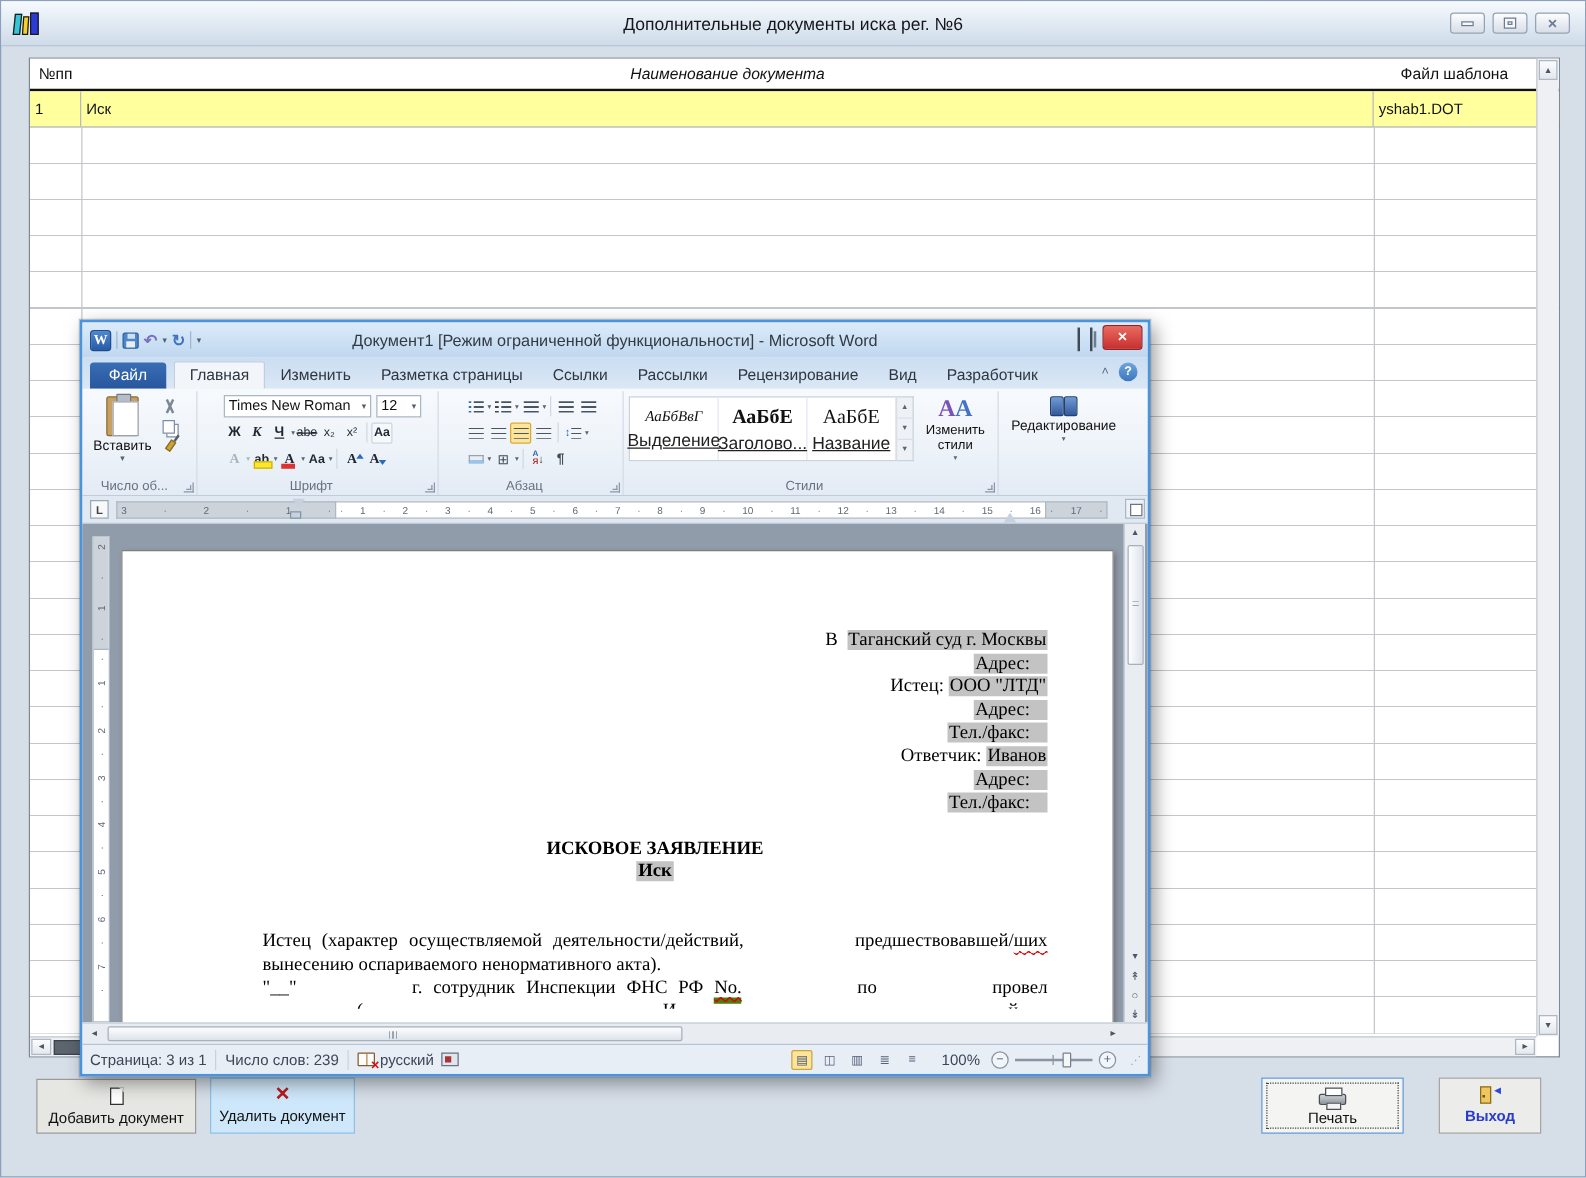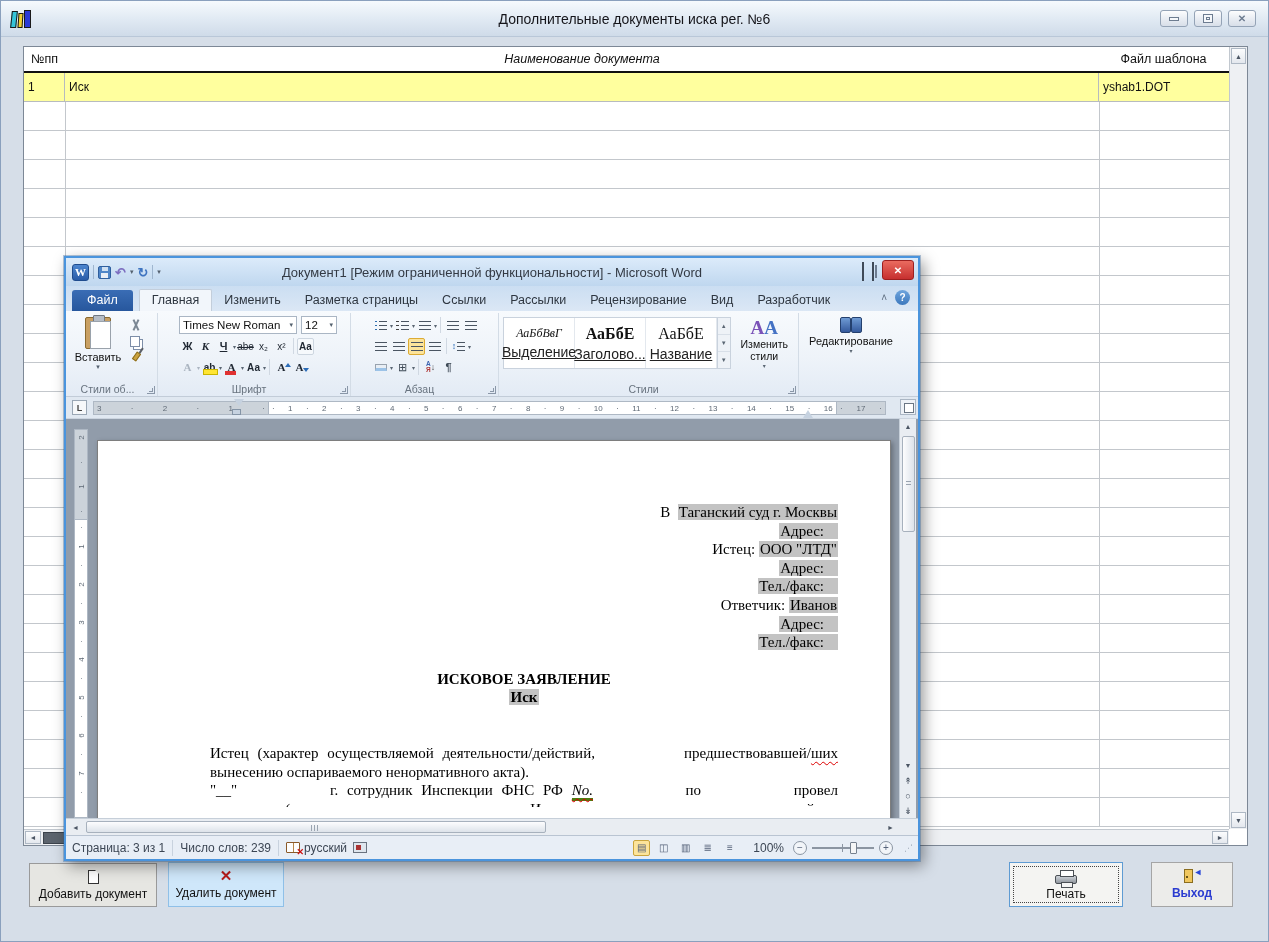--- a/index.html
+++ b/index.html
@@ -193,21 +193,21 @@
   .addr { text-align:right; }
   .addr-line { white-space:pre; }
   .shaded { background:#c3c3c3; padding:0 1px; }
   .addr-line.pad .shaded { padding-right:14px; }
   .h1 { margin-top:18px; text-align:center; font-weight:bold; }
   .h2 { text-align:center; font-weight:bold; }
   .h2 .shaded { padding:0 2px; }
   .para1 { margin-top:37px; display:flex; justify-content:space-between; }
   .ws { word-spacing:5px; }
   .sq { text-decoration:underline wavy #dd0000 1px; text-underline-offset:3px; }
-  .usolid { border-bottom:3px solid #4d7c0f;font-style:italic; }
+  .usolid { border-bottom:5px solid #4d7c0f; }
   .para2 { display:flex; justify-content:space-between; }
   .clipline { position:relative; height:7px; overflow:hidden; }
   .clipline span { position:absolute; top:0; }
   .cf1 { left:12%; } .cf2 { left:51%; } .cf3 { left:95%; }
 
   
   .wscroll-v { position:absolute; right:2px; top:0; bottom:0; width:17px; background:#e9edf2; border-left:1px solid #c6cfd9; display:flex; flex-direction:column; align-items:center; font-size:7px; color:#4b5563; }
   .wsv-btn { width:15px; height:15px; display:flex; align-items:center; justify-content:center; }
   .wsv-thumb { width:13px; height:96px; margin-top:2px; background:linear-gradient(to right,#fdfdfe,#dde3ea); border:1px solid #a7b1bd; border-radius:2px; position:relative; }
   .wsv-thumb::after { content:""; position:absolute; left:3px; top:44px; right:3px; height:6px; background:repeating-linear-gradient(to bottom,#9aa4b0 0 1px,transparent 1px 3px); }
@@ -353,21 +353,21 @@
         <div class="paste-btn">
           <span class="i-clipboard"></span>
           <span class="paste-label">Вставить</span>
           <span class="gl g-dd">▾</span>
         </div>
         <div class="clip-col">
           <span class="i-cut"></span>
           <span class="i-copy"></span>
           <span class="i-brush"></span>
         </div>
-        <div class="group-label">Стили об...</div>
+        <div class="group-label">Число об...</div>
         <span class="dlg"></span>
       </div>
 
       <div class="rgroup g-font">
         <div class="rrow" style="margin-top:1px;">
           <span class="combo c-name">
               <span>Times New Roman</span>
               <span class="g-dd">▾</span>
             </span>
           <span class="combo c-size">

